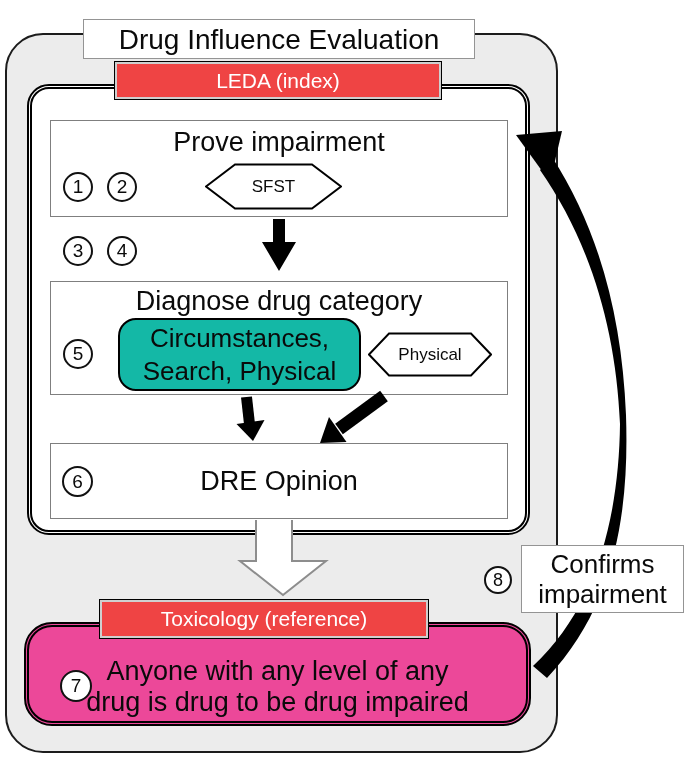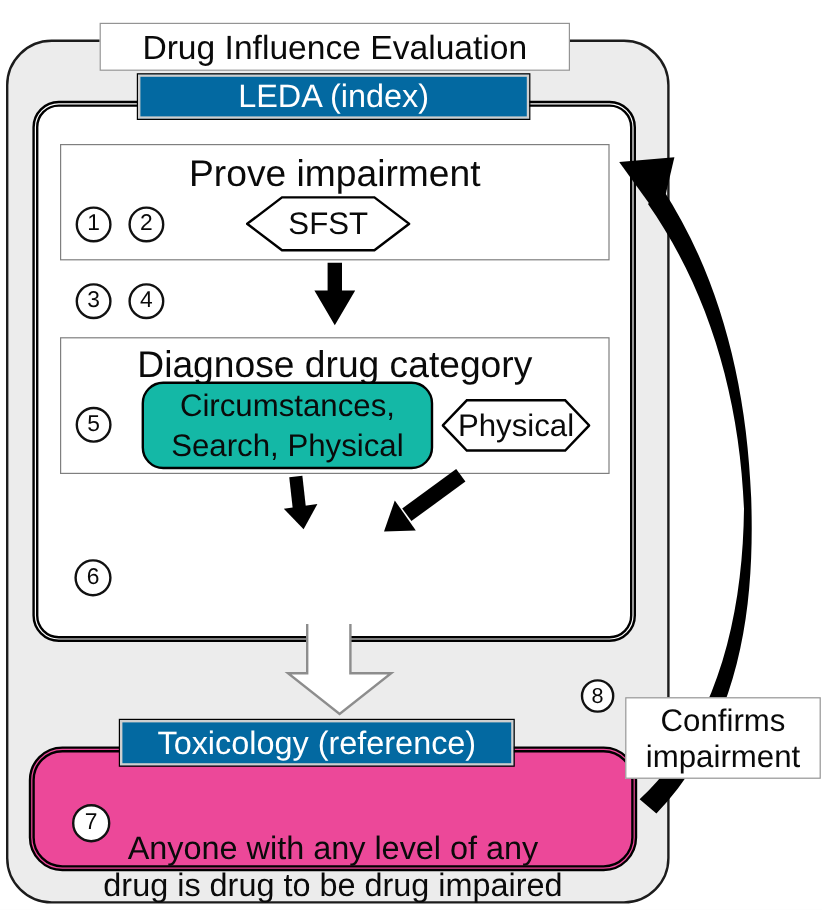--- a/index.html
+++ b/index.html
@@ -22,53 +22,53 @@
   }
   .bottom-panel{
     left:24px;top:622px;width:507px;height:104px;
     background:#ec4899;border:5px double #000;border-radius:28px;
     box-sizing:border-box;z-index:3;
   }
   
   .step-box{
     background:#fff;border:1.5px solid #7f7f7f;box-sizing:border-box;z-index:3;
   }
-  .box-title{position:absolute;left:0;right:0;text-align:center;font-size:31px;}
+  .box-title{position:absolute;left:0;right:0;text-align:center;font-size:27px;}
   
   .black-bar{
-    background:#0369a1;color:#fff;border:2px solid #cfcfcf;outline:1.5px solid #000;
+    background:#ef4444;color:#fff;border:2px solid #cfcfcf;outline:1.5px solid #000;
     box-sizing:border-box;text-align:center;z-index:4;
-    display:flex;align-items:center;justify-content:center;font-size:27px;
+    display:flex;align-items:center;justify-content:center;font-size:21px;
   }
   
   .white-label{
     background:#fff;border:1.5px solid #949494;box-sizing:border-box;
     text-align:center;z-index:6;
   }
   
   .badge{
     border:2px solid #111;border-radius:50%;background:#fff;
     box-sizing:border-box;display:flex;align-items:center;justify-content:center;
     font-size:19px;z-index:4;
   }
   
   .hex{z-index:4;}
   .hex svg{position:absolute;left:0;top:0;width:100%;height:100%;}
   .hex polygon{fill:#fff;stroke:#000;stroke-width:2;}
   .hex span{
     position:absolute;left:0;right:0;top:0;bottom:0;
-    display:flex;align-items:center;justify-content:center;font-size:26px;
+    display:flex;align-items:center;justify-content:center;font-size:17px;
   }
   
   .round-box{
     background:#14b8a6;border:2px solid #000;border-radius:18px;box-sizing:border-box;
     text-align:center;font-size:26px;line-height:33px;padding-top:2px;z-index:4;
   }
   #arrow-layer{left:0;top:0;width:685px;height:758px;z-index:5;pointer-events:none;}
-  .two-line{font-size:26px;line-height:30px;padding-top:3px;margin-top:36px;}
+  .two-line{font-size:26px;line-height:30px;padding-top:3px;}
 </style>
 </head>
 <body>
 
 <div id="stage">
 
   <div class="abs outer-panel"></div>
 
   <div class="abs inner-panel"></div>
 
@@ -95,20 +95,23 @@
     <div>Circumstances,</div>
     <div>Search, Physical</div>
   </div>
   <div class="abs hex" style="left:368px;top:332px;width:124px;height:45px;">
     <svg viewBox="0 0 124 43" preserveAspectRatio="none">
       <polygon points="1,21.5 21,1.5 103,1.5 123,21.5 103,41.5 21,41.5"></polygon>
     </svg>
     <span>Physical</span>
   </div>
 
+  <div class="abs step-box" style="left:50px;top:443px;width:458px;height:76px;display:flex;align-items:center;justify-content:center;font-size:27px;">
+    <span>DRE Opinion</span>
+  </div>
   <div class="abs badge" style="left:62px;top:466px;width:31px;height:31px;">6</div>
 
   <div class="abs bottom-panel">
     <div class="abs two-line" style="left:0;right:0;top:26px;text-align:center;font-size:27px;line-height:31px;">
       <div>Anyone with any level of any</div>
       <div>drug is drug to be drug impaired</div>
     </div>
   </div>
   <div class="abs badge" style="left:60px;top:670px;width:32px;height:32px;z-index:4;">7</div>
 

